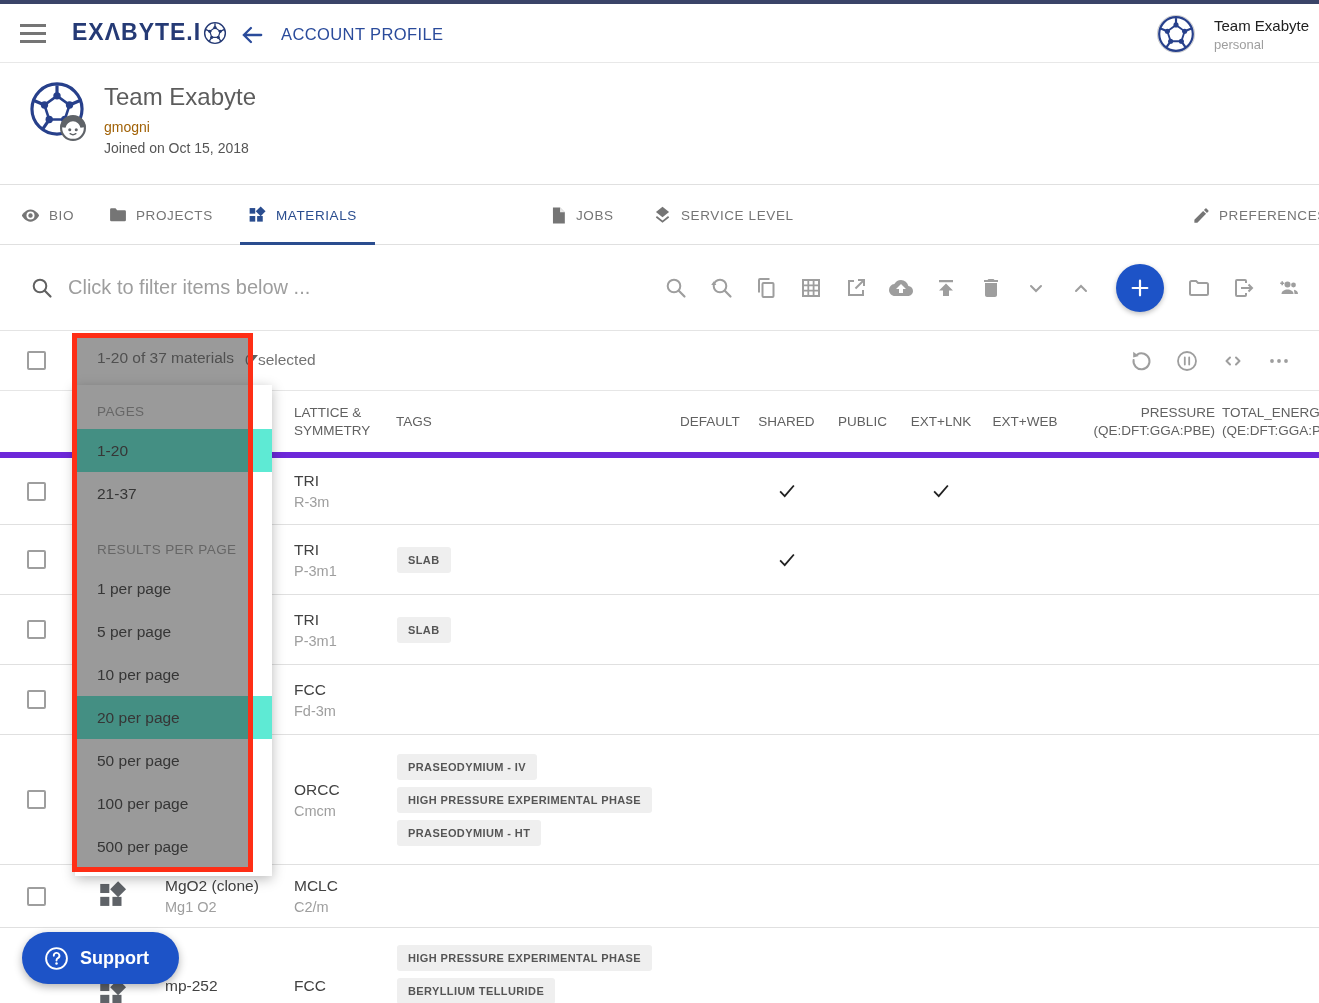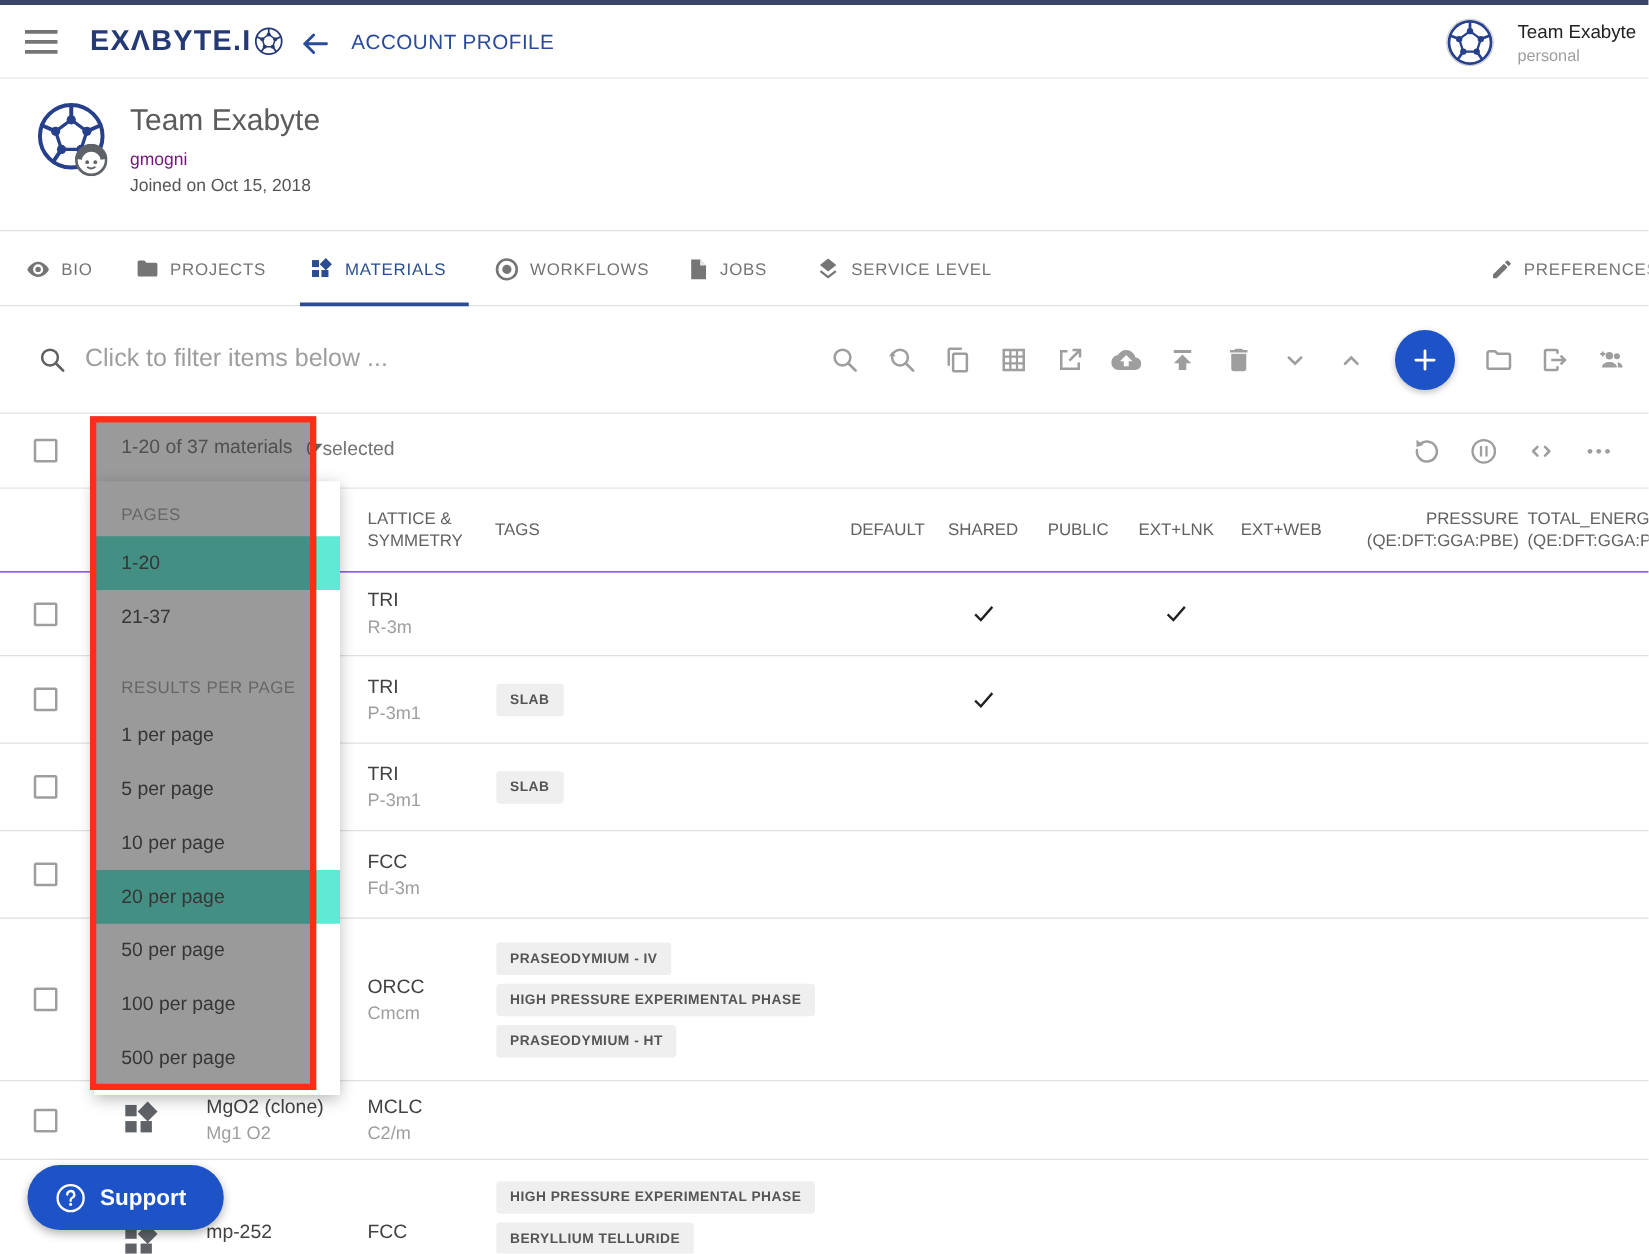--- a/index.html
+++ b/index.html
@@ -23,21 +23,21 @@
   .appbar-user .avatar { width:40px; height:40px; margin-right:18px; }
   .au-name { color:#212121; font-size:15px; margin-bottom:3px; }
   .au-role { color:#9e9e9e; font-size:13px; }
 
   
   .profile { position:absolute; left:0; top:63px; width:100%; height:122px;
     border-bottom:1px solid #e0e0e0; }
   .p-avatar { position:absolute; left:28px; top:17px; width:58px; height:58px; }
   .p-badge { position:absolute; left:60px; top:52px; width:26px; height:26px; }
   .p-name { position:absolute; left:104px; top:20px; font-size:24px; color:#5c5c5c; }
-  .p-user { position:absolute; left:104px; top:56px; font-size:14px; color:#701a75;text-align:center; }
+  .p-user { position:absolute; left:104px; top:56px; font-size:14px; color:#a16207;text-align:center; }
   .p-joined { position:absolute; left:104px; top:77px; font-size:14px; color:#555; }
 
   
   .tabs { position:absolute; left:0; top:185px; width:100%; height:60px;
     border-bottom:1px solid #e0e0e0; }
   .tab { position:absolute; top:0; height:60px; display:flex; align-items:center; gap:8px;
     color:#757575; font-size:13.5px; letter-spacing:.6px; cursor:pointer; }
   .tab.active { color:#2a4d8f; }
   .tab-underline { position:absolute; left:240px; top:57px; width:135px; height:3px; background:#2a4d8f; }
 
@@ -64,21 +64,21 @@
     color:#737373; font-size:15.5px; cursor:pointer; }
   .caret { width:0; height:0; border-left:5px solid transparent; border-right:5px solid transparent;
     border-top:6px solid #616161; }
   .sel-count { position:absolute; left:245px; top:20px; color:#737373; font-size:15.5px; }
   .sel-icons { position:absolute; right:28px; top:0; height:60px; display:flex; align-items:center; gap:22px; }
 
   
   .table { position:absolute; left:0; top:391px; width:1319px; }
   .thead, .trow { display:grid;
     grid-template-columns:75px 85px 130px 102px 280px 76px 77px 75px 82px 86px 147px minmax(0,1fr); }
-  .thead { height:67px; border-bottom:1px solid #6d28d9; color:#616161; font-size:13.5px; }
+  .thead { height:67px; border-bottom:6px solid #6d28d9; color:#616161; font-size:13.5px; }
   .thead .hcell { display:flex; flex-direction:column; justify-content:center; line-height:18px; }
   .h-left { padding-left:4px; }
   .h-center { align-items:center; text-align:center; }
   .h-pad { padding-left:15px;align-items:flex-end; }
   .h-pad2 { padding-left:7px; }
   .trow { border-bottom:1px solid #e0e0e0; }
   .cell { display:flex; flex-direction:column; justify-content:center; align-items:flex-start;
     min-width:0; overflow:hidden; }
   .cell.ctr { align-items:center; }
   .c-check { padding-left:27px; justify-content:center; }
@@ -228,27 +228,20 @@
         <polygon points="15.6,1.6 21.2,7.2 15.6,12.8 10,7.2" fill="#2a4d8f"></polygon>
       </svg>
       <span>MATERIALS</span>
     </div>
     <div class="tab" style="left:108px">
       <svg width="20" height="20" viewBox="0 0 24 24">
         <path d="M2.5 5.5A1.5 1.5 0 0 1 4 4h5l2 2.3h9A1.5 1.5 0 0 1 21.5 7.8V18A1.5 1.5 0 0 1 20 19.5H4A1.5 1.5 0 0 1 2.5 18z" fill="#757575"></path>
       </svg>
       <span>PROJECTS</span>
     </div>
-    <div class="tab" style="left:395px">
-      <svg width="21" height="21" viewBox="0 0 24 24">
-        <circle cx="12" cy="12" r="9" fill="none" stroke="#757575" stroke-width="2.4"></circle>
-        <circle cx="12" cy="12" r="4.2" fill="#757575"></circle>
-      </svg>
-      <span>WORKFLOWS</span>
-    </div>
     <div class="tab" style="left:549px">
       <svg width="19" height="19" viewBox="0 0 24 24">
         <path d="M5 2h9l6 6v14H5z" fill="#757575"></path>
         <path d="M14 2v6h6z" fill="#fff" opacity=".85"></path>
       </svg>
       <span>JOBS</span>
     </div>
     <div class="tab" style="left:652px">
       <svg width="21" height="21" viewBox="0 0 24 24">
         <polygon points="12,2 19.5,8 12,14 4.5,8" fill="#757575"></polygon>

